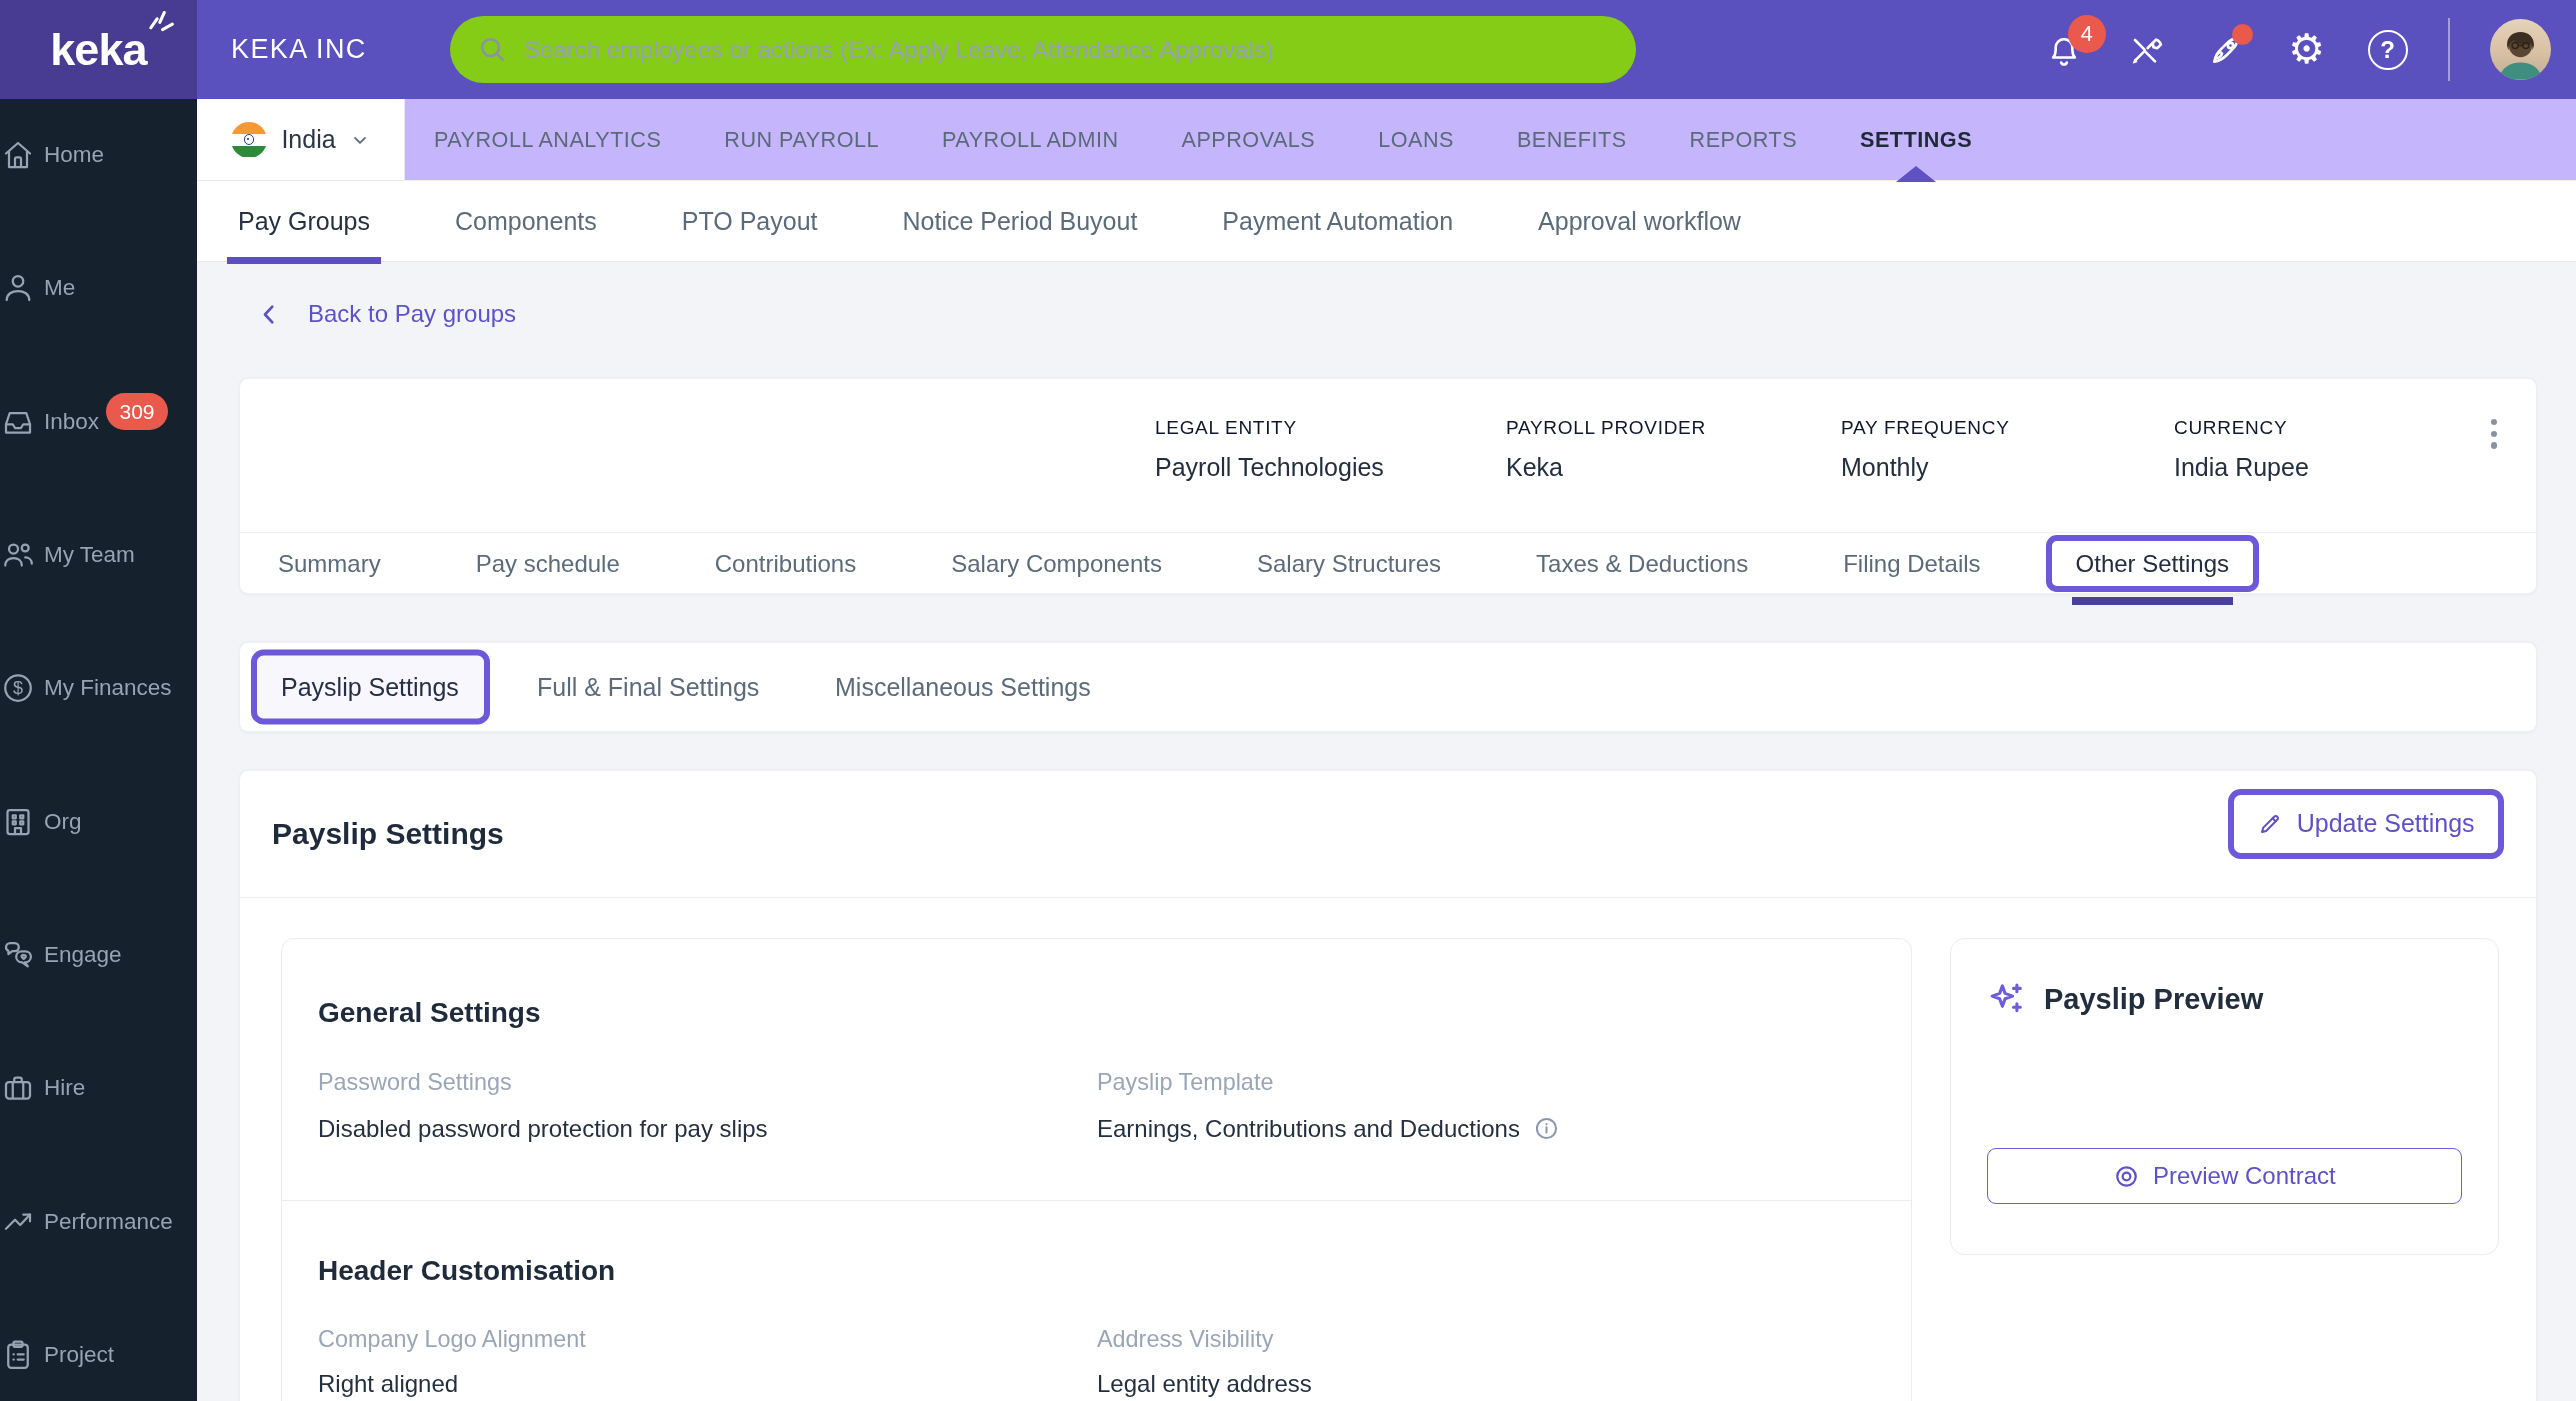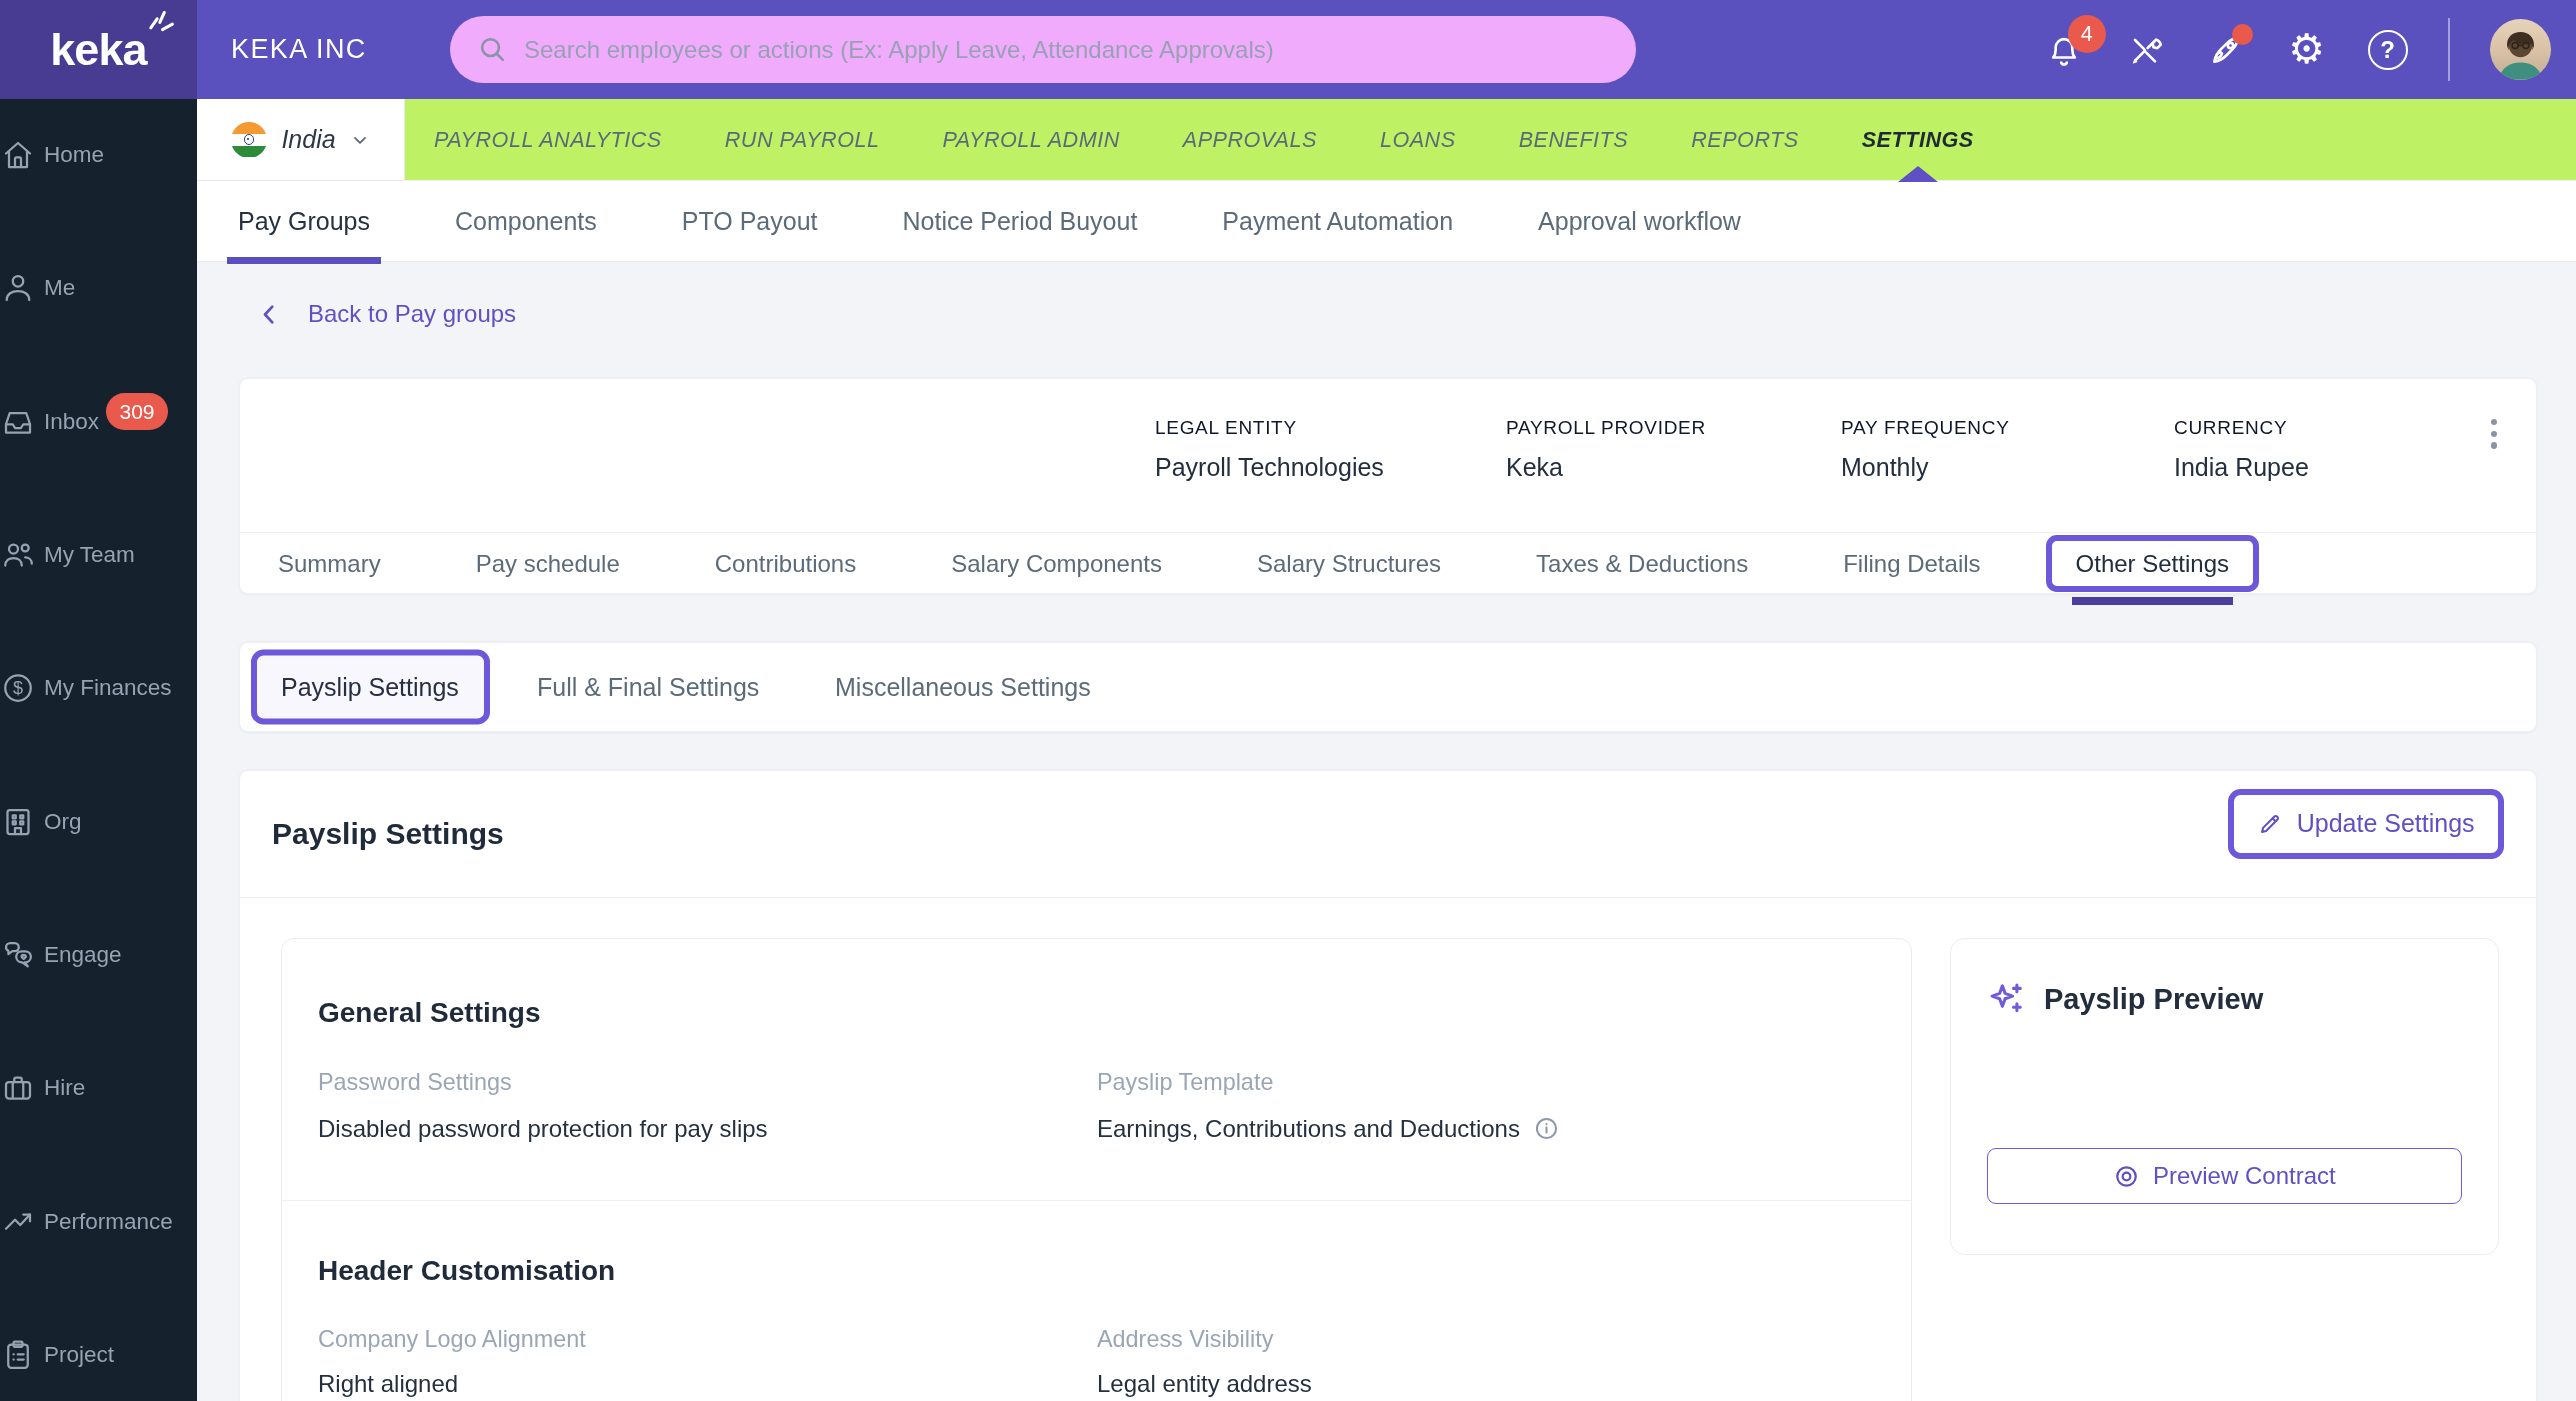--- a/index.html
+++ b/index.html
@@ -18,37 +18,37 @@
   .logo-sparks { position:absolute; right:-31px; top:-16px; }
   .snav-item { position:absolute; left:0; width:197px; display:flex; flex-direction:row; align-items:center; gap:8px; cursor:pointer; }
   .snav-icon { width:36px; height:36px; color:#97A3B2; }
   .snav-icon svg { width:36px; height:36px; stroke:#97A3B2; fill:none; stroke-width:1.5; stroke-linecap:round; stroke-linejoin:round; }
   .snav-label { font-size:22.5px; color:#97A3B2; }
   .snav-badge { position:absolute; top:-10.8px; left:106px; background:#E9594C; color:#fff; font-size:21px; line-height:21px; padding:8px 13.5px; border-radius:900px; font-weight:500; }
 
   
   .topbar { position:absolute; left:197px; top:0; width:2379px; height:99px; background:#5A50BE; display:flex; align-items:center; z-index:20; }
   .company-name { position:absolute; left:34px; color:#fff; font-size:27px; font-weight:500; letter-spacing:1.4px; }
-  .search-pill { position:absolute; left:253px; top:16px; width:1186px; height:67px; background:#f0abfc; border-radius:36px; display:flex; align-items:center; padding:0 27px; gap:16px; }
+  .search-pill { position:absolute; left:253px; top:16px; width:1186px; height:67px; background:#84cc16; border-radius:36px; display:flex; align-items:center; padding:0 27px; gap:16px; }
   .search-pill svg { width:31px; height:31px; stroke:#8A94A6; fill:none; stroke-width:2; stroke-linecap:round; }
   .search-input { flex:1; border:none; outline:none; font-size:24px; color:#2B3647; font-family:inherit; background:transparent; }
   .search-input::placeholder { color:#98A1B3; }
   .top-actions { position:absolute; right:25px; top:0; height:99px; display:flex; align-items:center; gap:40px; }
   .top-icon-btn { position:relative; width:41px; height:41px; display:flex; align-items:center; justify-content:center; cursor:pointer; background:none; border:none; }
   .top-icon-btn svg { width:40px; height:40px; stroke:#fff; fill:none; stroke-width:1.6; stroke-linecap:round; stroke-linejoin:round; }
   .notif-badge { position:absolute; top:-14.4px; right:-21.6px; min-width:38px; height:38px; border-radius:19px; background:#E9594C; color:#fff; font-size:21.6px; display:flex; align-items:center; justify-content:center; padding:0 7.2px; }
   .red-dot { position:absolute; top:-5.4px; right:-7.2px; width:21.6px; height:21.6px; border-radius:50%; background:#E9594C; }
   .gear-glyph { color:#fff; font-size:41px; line-height:1; }
   .help-circle { width:40px; height:40px; border:2.3px solid #fff; border-radius:50%; color:#fff; font-size:24px; font-weight:600; display:flex; align-items:center; justify-content:center; }
   .v-divider { width:1.8px; height:63px; background:rgba(255,255,255,0.45); }
   .avatar { width:61px; height:61px; border-radius:50%; overflow:hidden; background:linear-gradient(180deg,#e6d3ba 0%,#d8c0a4 55%,#bfae94 100%); border:none; cursor:pointer; position:relative; }
   .avatar svg { position:absolute; left:0; top:5.4px; width:61px; height:61px; }
 
   
-  .pnav-row { position:absolute; left:197px; top:99px; width:2379px; height:82px; background:#bef264; border-bottom:0.9px solid #EEF0F3; z-index:15;font-style:italic; }
+  .pnav-row { position:absolute; left:197px; top:99px; width:2379px; height:82px; background:#c4b5fd; border-bottom:0.9px solid #EEF0F3; z-index:15; }
   .country-box { position:absolute; left:0; top:0; width:208px; height:82px; background:#fff; border-right:0.9px solid #E6E9ED; border-bottom:0.9px solid #E6E9ED; display:flex; align-items:center; justify-content:center; gap:14.4px; cursor:pointer; }
   .flag { width:36px; height:36px; border-radius:50%; overflow:hidden; position:relative; }
   .flag .s1{position:absolute;left:0;top:0;width:36px;height:12.6px;background:#F59A33;}
   .flag .s2{position:absolute;left:0;top:12.6px;width:36px;height:11.7px;background:#fff;}
   .flag .s3{position:absolute;left:0;top:24px;width:36px;height:11.7px;background:#2E8B3A;}
   .flag .chakra{position:absolute;left:12.6px;top:12.6px;width:10.8px;height:10.8px;border:1.8px solid #2A3B8F;border-radius:50%;background:#fff;}
   .flag .chakra::after{content:"";position:absolute;left:2.7px;top:2.7px;width:1.8px;height:1.8px;background:#2A3B8F;border-radius:50%;}
   .country-label { font-size:25px; color:#2B3647; font-weight:500; }
   .country-box svg { width:20px; height:20px; stroke:#5C6B7A; fill:none; stroke-width:2.2; stroke-linecap:round; stroke-linejoin:round; }
   .pnav-items { position:absolute; left:237px; top:0; height:82px; display:flex; align-items:center; gap:63px; }

